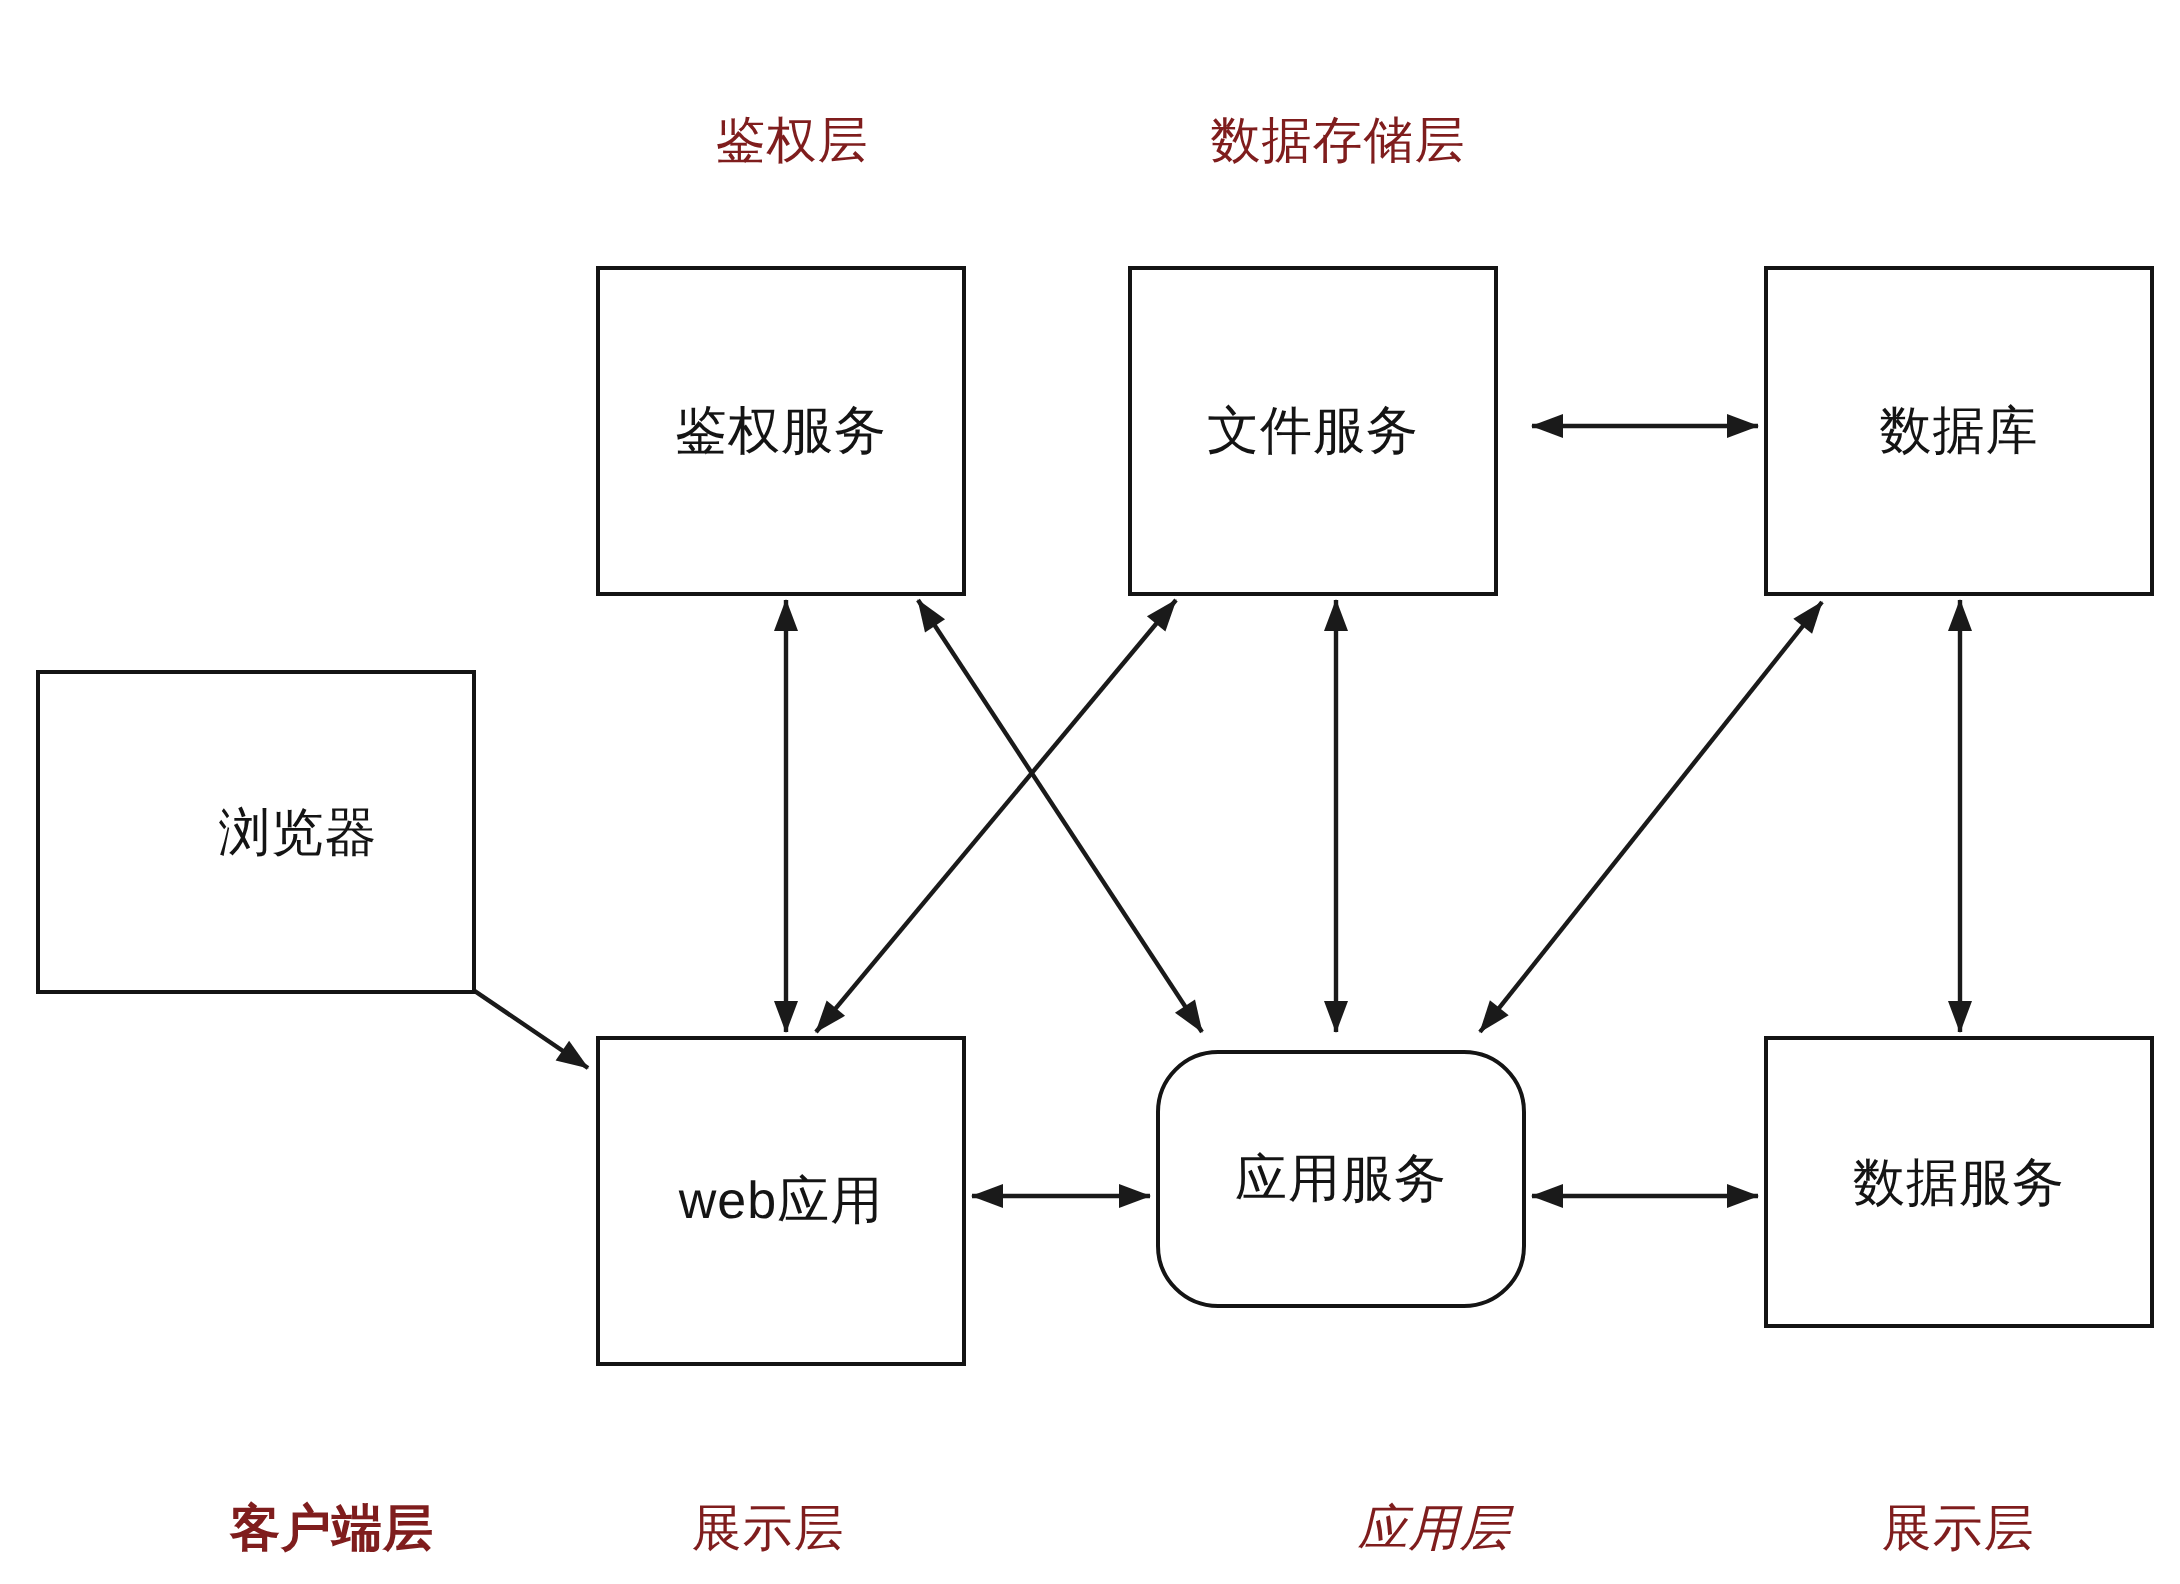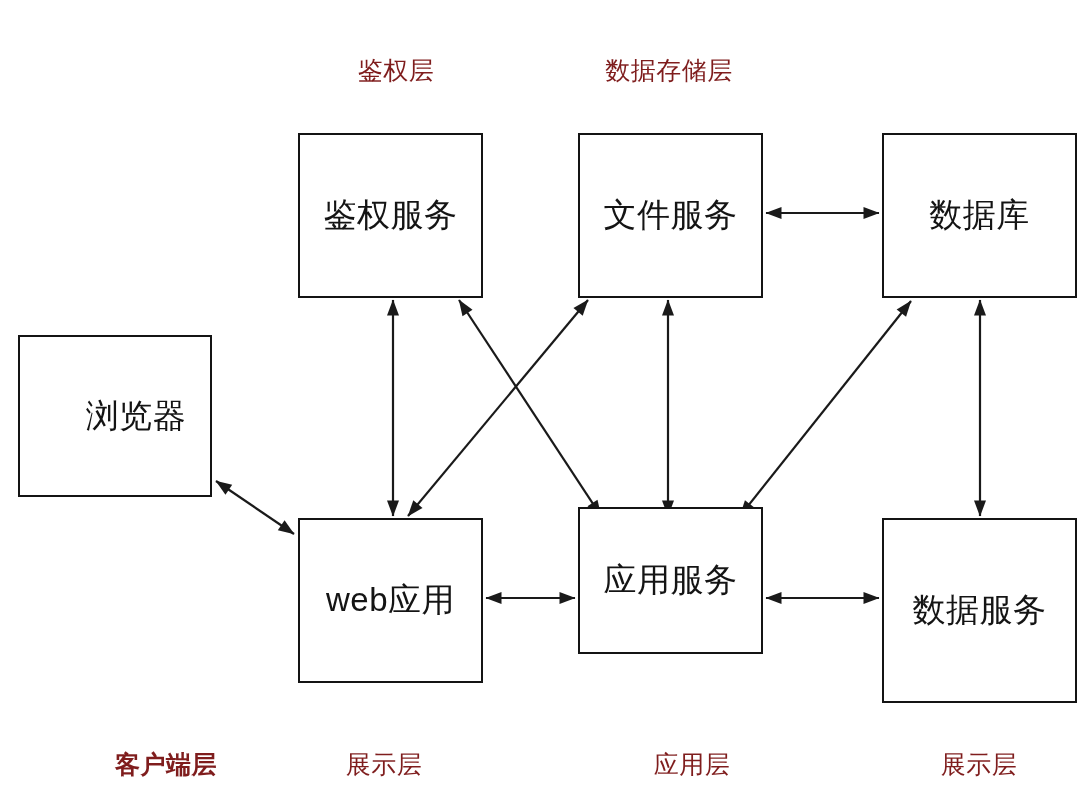--- a/index.html
+++ b/index.html
@@ -26,21 +26,21 @@
   .node {
     position: absolute;
     box-sizing: border-box;
     border: 2px solid #141414;
     background: #ffffff;
     display: flex;
     align-items: center;
     justify-content: center;
   }
   .node-label {
-    font-size: 33px;
+    font-size: 26px;
     color: #141414;
     letter-spacing: 0.5px;
     white-space: nowrap;
   }
   .layer-label {
     position: absolute;
     transform: translate(-50%, -50%);
     font-size: 25px;
     color: #7f1d1d;
     letter-spacing: 0.5px;
@@ -65,42 +65,42 @@
         <line x1="588" y1="300" x2="408" y2="516" stroke="#1a1a1a" stroke-width="2.2" marker-end="url(#arrowhead)" marker-start="url(#arrowhead)"></line>
         <line x1="668" y1="300" x2="668" y2="516" stroke="#1a1a1a" stroke-width="2.2" marker-end="url(#arrowhead)" marker-start="url(#arrowhead)"></line>
         <line x1="766" y1="213" x2="879" y2="213" stroke="#1a1a1a" stroke-width="2.2" marker-end="url(#arrowhead)" marker-start="url(#arrowhead)"></line>
         <line x1="911" y1="301" x2="740" y2="516" stroke="#1a1a1a" stroke-width="2.2" marker-end="url(#arrowhead)" marker-start="url(#arrowhead)"></line>
         <line x1="980" y1="300" x2="980" y2="516" stroke="#1a1a1a" stroke-width="2.2" marker-end="url(#arrowhead)" marker-start="url(#arrowhead)"></line>
         <line x1="486" y1="598" x2="575" y2="598" stroke="#1a1a1a" stroke-width="2.2" marker-end="url(#arrowhead)" marker-start="url(#arrowhead)"></line>
         <line x1="766" y1="598" x2="879" y2="598" stroke="#1a1a1a" stroke-width="2.2" marker-end="url(#arrowhead)" marker-start="url(#arrowhead)"></line>
       </g>
   </svg>
 
-  <div class="node" style="left: 18px; top: 335px; width: 194px; height: 162px; padding-left: 42px;">
+  <div class="node" style="left: 18px; top: 335px; width: 220px; height: 162px; padding-left: 42px;">
     <span class="node-label">浏览器</span>
   </div>
   <div class="node" style="left: 298px; top: 133px; width: 185px; height: 165px;">
     <span class="node-label">鉴权服务</span>
   </div>
-  <div class="node" style="left: 578px; top: 133px; width: 185px; height: 165px;">
+  <div class="node" style="left: 564px; top: 133px; width: 185px; height: 165px;">
     <span class="node-label">文件服务</span>
   </div>
   <div class="node" style="left: 882px; top: 133px; width: 195px; height: 165px;">
     <span class="node-label">数据库</span>
   </div>
   <div class="node" style="left: 298px; top: 518px; width: 185px; height: 165px;">
     <span class="node-label">web应用</span>
   </div>
-  <div class="node" style="left: 578px; top: 507px; width: 185px; height: 147px;">
+  <div class="node" style="left: 578px; top: 525px; width: 185px; height: 129px; border-radius: 31px;">
     <span class="node-label">应用服务</span>
   </div>
-  <div class="node" style="left: 882px; top: 518px; width: 195px; height: 185px;">
+  <div class="node" style="left: 882px; top: 518px; width: 195px; height: 146px;">
     <span class="node-label">数据服务</span>
   </div>
 
   <div class="layer-label" style="left: 396px; top: 70px;">鉴权层</div>
   <div class="layer-label" style="left: 669px; top: 70px;">数据存储层</div>
   <div class="layer-label" style="left: 166px; top: 764px; font-weight: bold;">客户端层</div>
   <div class="layer-label" style="left: 384px; top: 764px;">展示层</div>
-  <div class="layer-label" style="left: 692px; top: 764px;">应用层</div>
+  <div class="layer-label" style="left: 717px; top: 764px; font-style: italic;">应用层</div>
   <div class="layer-label" style="left: 979px; top: 764px;">展示层</div>
 
 </div>
 
 </body></html>

